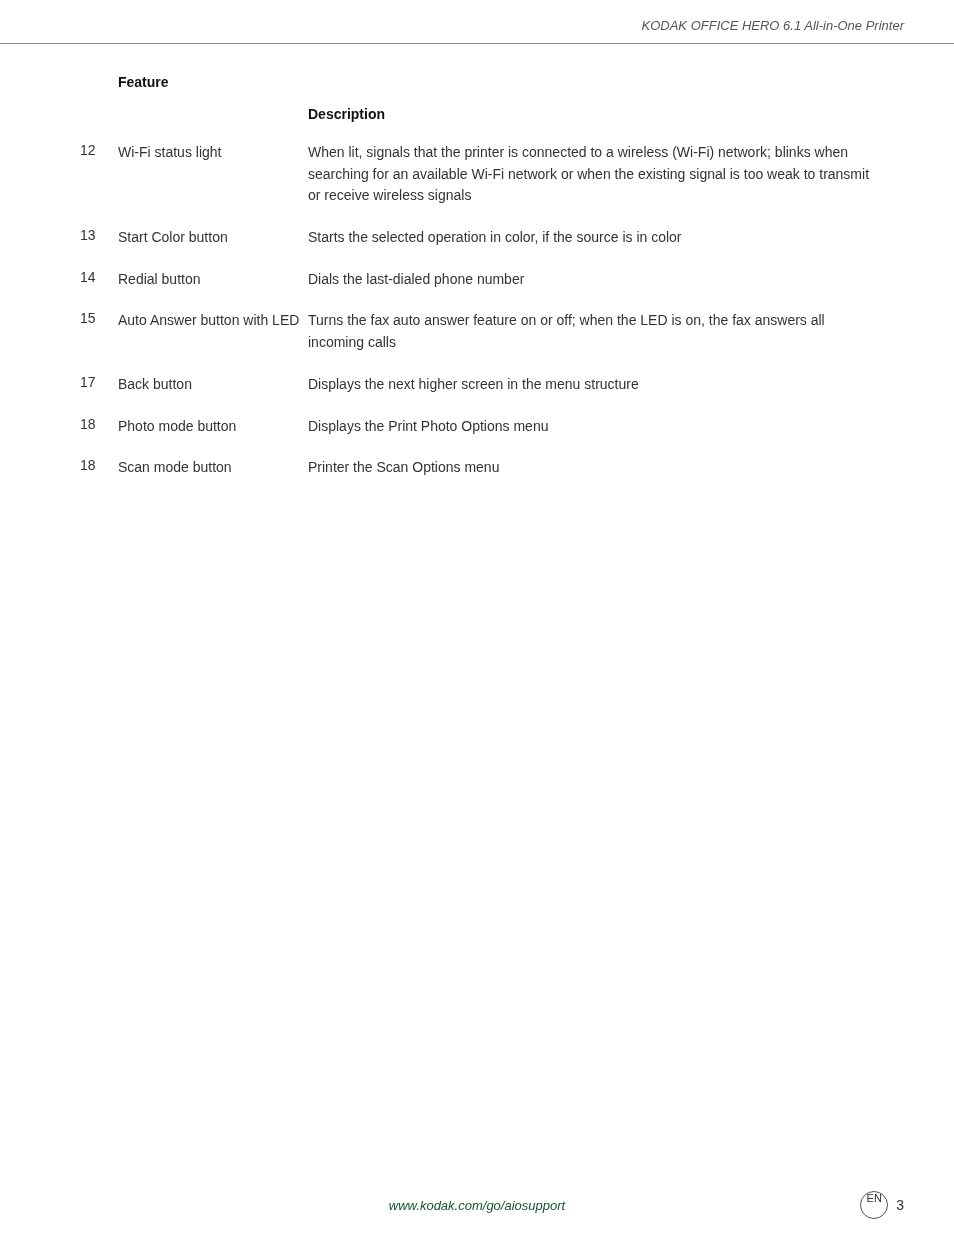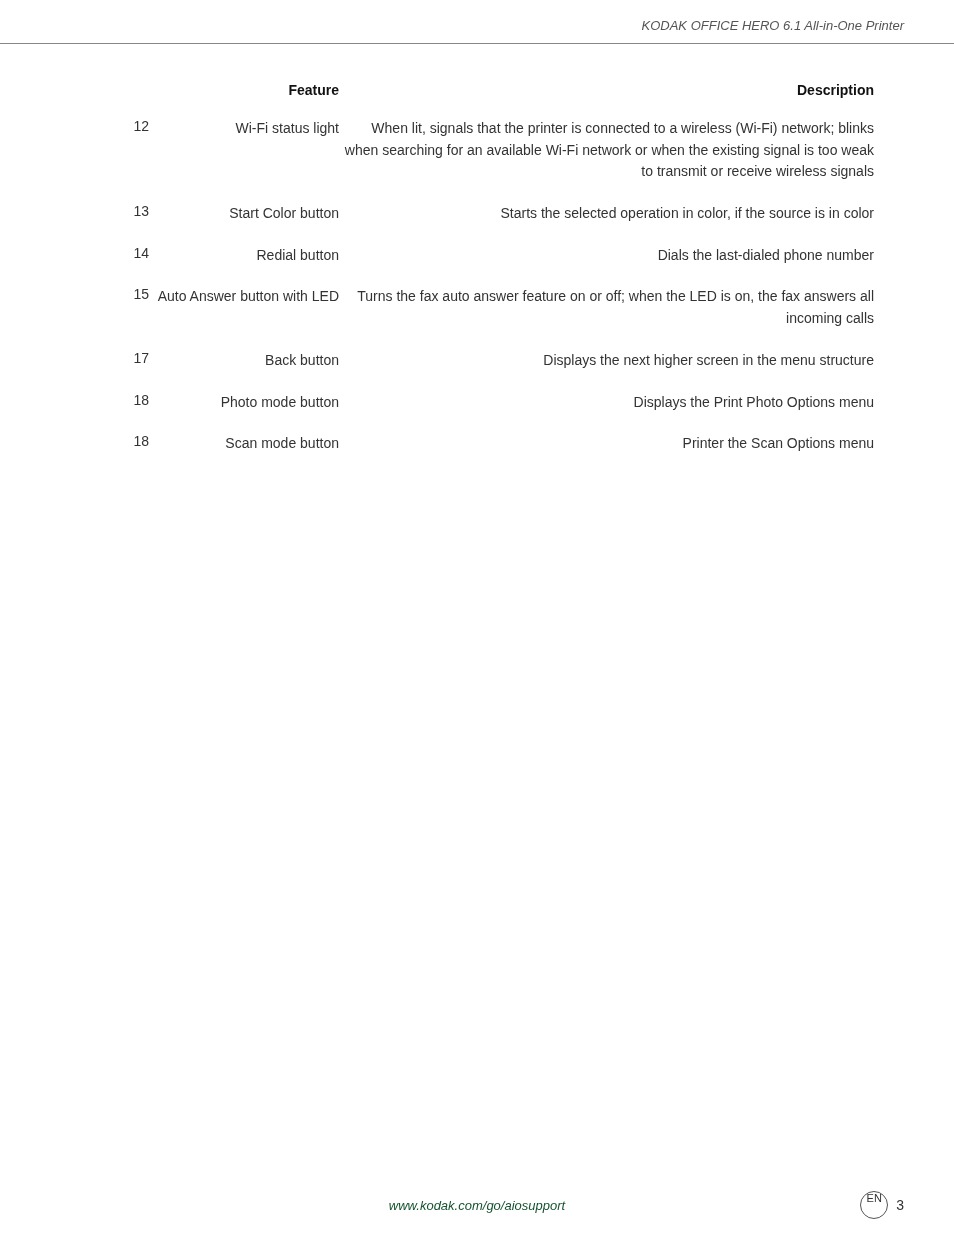--- a/index.html
+++ b/index.html
@@ -25,52 +25,52 @@
       position: relative;
       overflow: hidden;
     }
 
     .header {
       display: flex;
       justify-content: flex-end;
       align-items: flex-start;
       padding: 18px 50px 10px 50px;
       border-bottom: 1px solid #888888;
-      margin-bottom: 8px;
+      margin-bottom: 0;
     }
 
     .header-title {
       font-size: 13px;
       font-style: italic;
       color: #555555;
     }
 
     .content-area {
-      padding: 30px 80px 30px 111px;
-      text-align: right;
+      padding: 30px 80px 30px 80px;
     }
 
     .table-header-row {
       display: flex;
       margin-bottom: 8px;
       padding-bottom: 4px;
     }
 
     .col-num {
       width: 38px;
       flex-shrink: 0;
     }
 
     .col-feature {
       width: 190px;
       flex-shrink: 0;
     }
 
     .col-description {
       flex: 1;
+      margin-top: 32px;
     }
 
     .col-header {
       font-weight: bold;
       font-size: 14px;
       color: #111111;
     }
 
     .table-row {
       display: flex;

